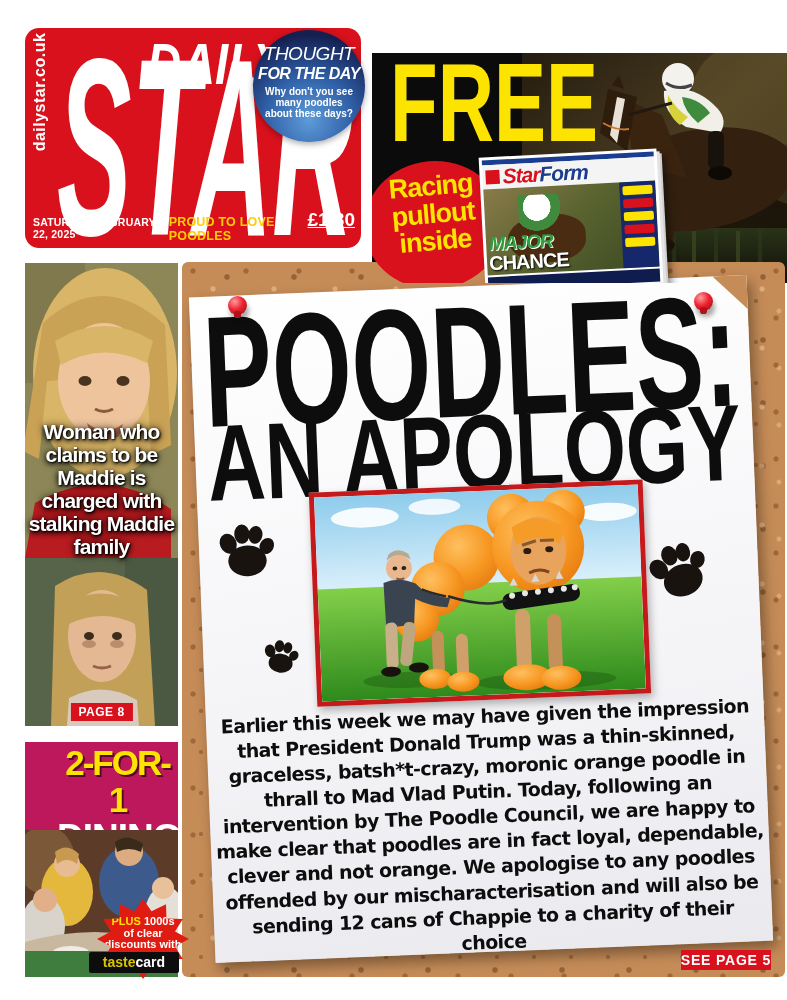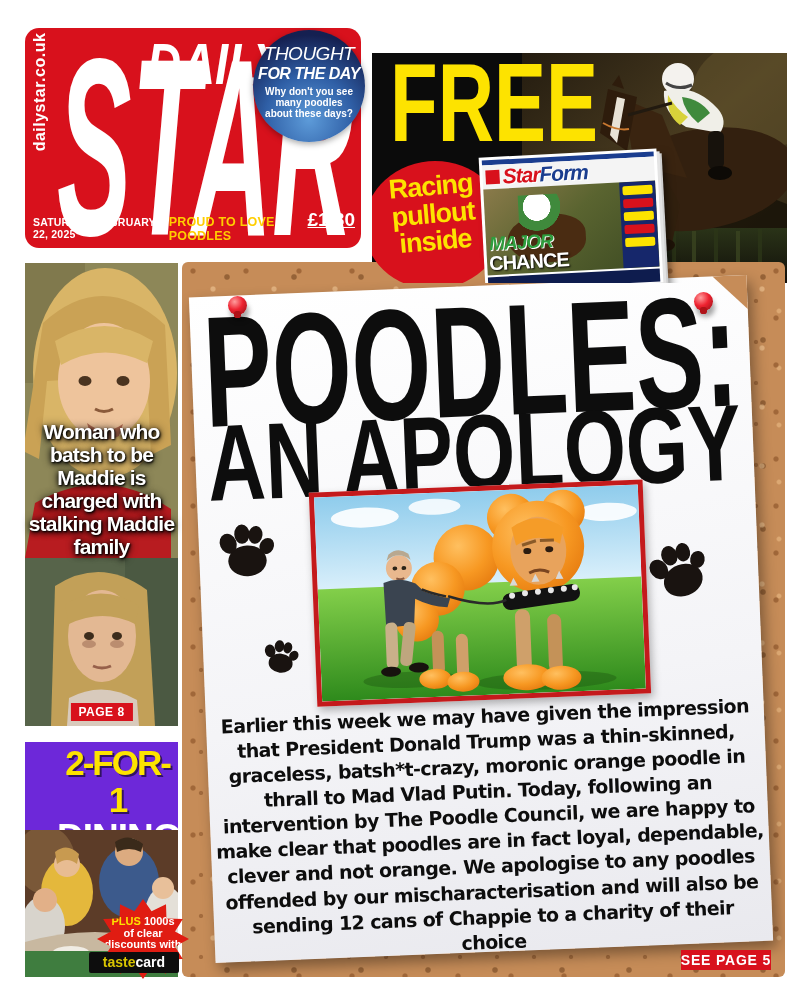--- a/index.html
+++ b/index.html
@@ -58,21 +58,21 @@
   .mc-foot{height:13px;background:#0e1c4e;margin-top:2px;}
 
   
   .leftcol{position:absolute;left:25px;top:263px;width:153px;height:714px;}
   .photo{position:absolute;left:0;width:153px;overflow:hidden;}
   .maddie-head{position:absolute;left:0;top:157px;width:153px;z-index:3;color:#fff;
       font-weight:900;font-size:21px;line-height:1.1;text-align:center;letter-spacing:-.8px;
       text-shadow:0 2px 5px rgba(0,0,0,.95),0 0 9px rgba(0,0,0,.85),1px 1px 2px #000;}
   .page8{position:absolute;left:50%;top:440px;transform:translateX(-50%);background:#d8111c;
       color:#fff;font-weight:bold;font-size:12px;padding:2px 8px;z-index:3;letter-spacing:.5px;}
-  .dinebox{position:absolute;left:0;top:479px;width:153px;height:88px;background:#6d28d9;
+  .dinebox{position:absolute;left:0;top:479px;width:153px;height:88px;background:#be185d;
       text-align:center;padding-left:32px;}
   .dine1{color:#fde300;font-weight:900;font-size:35px;letter-spacing:-2px;line-height:1.05;
       padding-top:3px;text-shadow:2px 2px 0 rgba(0,0,0,.55);}
   .dine2{color:#fff;font-weight:900;font-size:37px;letter-spacing:-1px;line-height:1.0;}
   .splash{position:absolute;left:72px;top:636px;width:92px;height:80px;background:#e01c12;z-index:5;
       clip-path:polygon(100% 50%,84.8% 59.3%,93.3% 75%,75.5% 75.5%,75% 93.3%,59.3% 84.8%,50% 100%,
       40.7% 84.8%,25% 93.3%,24.5% 75.5%,6.7% 75%,15.2% 59.3%,0% 50%,15.2% 40.7%,6.7% 25%,
       24.5% 24.5%,25% 6.7%,40.7% 15.2%,50% 0%,59.3% 15.2%,75% 6.7%,75.5% 24.5%,93.3% 25%,84.8% 40.7%);
       text-align:center;color:#fff;font-weight:900;font-size:11px;line-height:1.05;padding-top:17px;}
   .splash .plus{color:#fde300;}
@@ -240,21 +240,21 @@
       <path d="M30,28 q46,-30 92,4 l8,136 -104,0z" fill="#c2a058"></path>
       <ellipse cx="77" cy="78" rx="34" ry="46" fill="#e3b893"></ellipse>
       <path d="M40,46 q38,-22 74,2 l-4,18 q-32,-16 -66,0z" fill="#c2a058"></path>
       <ellipse cx="64" cy="78" rx="5" ry="4" fill="#3c2c1c"></ellipse>
       <ellipse cx="92" cy="78" rx="5" ry="4" fill="#3c2c1c"></ellipse>
       <ellipse cx="64" cy="86" rx="7" ry="4" fill="#9a6a52" opacity=".55"></ellipse>
       <ellipse cx="92" cy="86" rx="7" ry="4" fill="#9a6a52" opacity=".55"></ellipse>
       <path d="M68,108 q9,4 18,0" stroke="#96604a" stroke-width="3" fill="none"></path>
       <path d="M44,140 q34,-18 68,2 l2,26 -72,0z" fill="#d8cabc"></path>
     </svg>
-    <div class="maddie-head">Woman who batsh to be Maddie is charged with stalking Maddie family</div>
+    <div class="maddie-head">Woman who claims to be Maddie is charged with stalking Maddie family</div>
     <div class="page8">PAGE 8</div>
 
     <div class="dinebox">
       <div class="dine1">2-FOR-1</div>
       <div class="dine2">DINING</div>
     </div>
 
     <svg class="photo" style="top:567px;height:147px" width="153" height="147" viewBox="0 0 153 147">
       <rect width="153" height="147" fill="#5c3c28"></rect>
       <ellipse cx="20" cy="30" rx="30" ry="34" fill="#7a5838"></ellipse>

